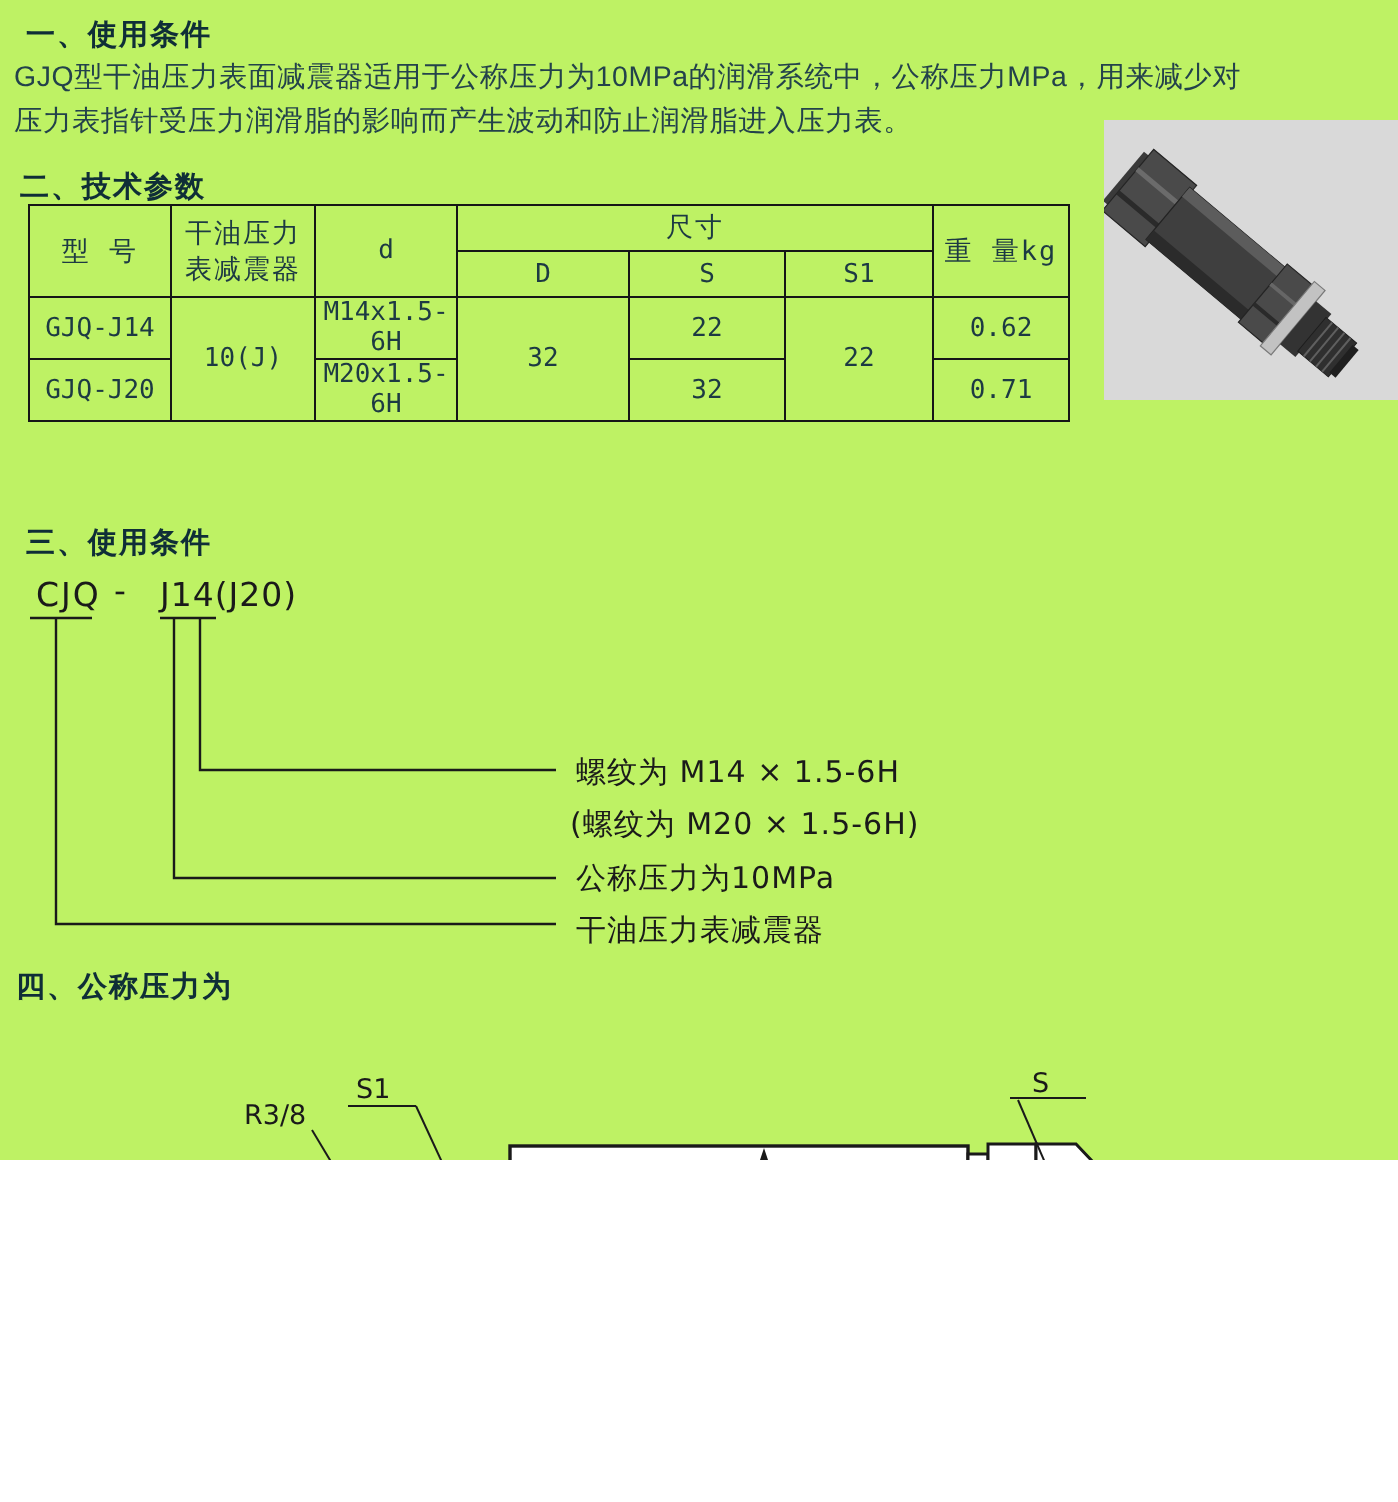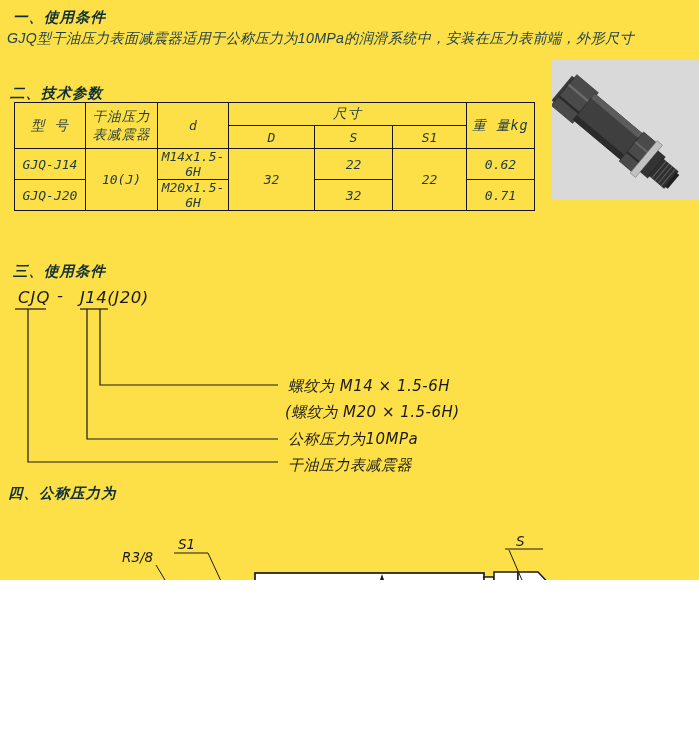--- a/index.html
+++ b/index.html
@@ -1,18 +1,18 @@
 <!DOCTYPE html>
 <html><head>
 <meta charset="utf-8">
 <style>
   html,body{margin:0;padding:0;background:#ffffff;}
   .page{
-    position:relative;width:699px;height:580px;background:#fde047;overflow:hidden;
-    font-family:"Liberation Sans", sans-serif;color:#1d3a43;font-style:italic;
+    position:relative;width:699px;height:580px;background:#bef264;overflow:hidden;
+    font-family:"Liberation Sans", sans-serif;color:#1d3a43;
   }
   .sec-h{
     position:absolute;font-weight:bold;font-size:14.5px;color:#0f2e37;
     letter-spacing:1px;white-space:nowrap;
   }
   .body-line{
     position:absolute;font-size:14.2px;color:#23424b;white-space:nowrap;letter-spacing:0.3px;
   }
   table.spec-table{
     position:absolute;left:14px;top:102px;border-collapse:collapse;table-layout:fixed;
@@ -25,21 +25,22 @@
   table.spec-table td.cjk{font-size:13.5px;letter-spacing:1px;}
   svg text{font-family:"DejaVu Sans", sans-serif;fill:#1a1a1a;}
   .abs{position:absolute;}
 </style>
 </head>
 <body>
 
 <div class="page">
 
   <div class="sec-h" style="left:13px;top:8px">一、使用条件</div>
-  <div class="body-line" style="left:7px;top:29px">GJQ型干油压力表面减震器适用于公称压力为10MPa的润滑系统中，安装在压力表前端，外形尺寸</div>
+  <div class="body-line" style="left:7px;top:29px">GJQ型干油压力表面减震器适用于公称压力为10MPa的润滑系统中，公称压力MPa，用来减少对</div>
+  <div class="body-line" style="left:7px;top:51px">压力表指针受压力润滑脂的影响而产生波动和防止润滑脂进入压力表。</div>
 
   <div class="sec-h" style="left:10px;top:84px">二、技术参数</div>
 
   <table class="spec-table">
     <colgroup>
       <col style="width:71px">
         <col style="width:72px">
         <col style="width:71px">
       <col style="width:86px">
         <col style="width:78px">

